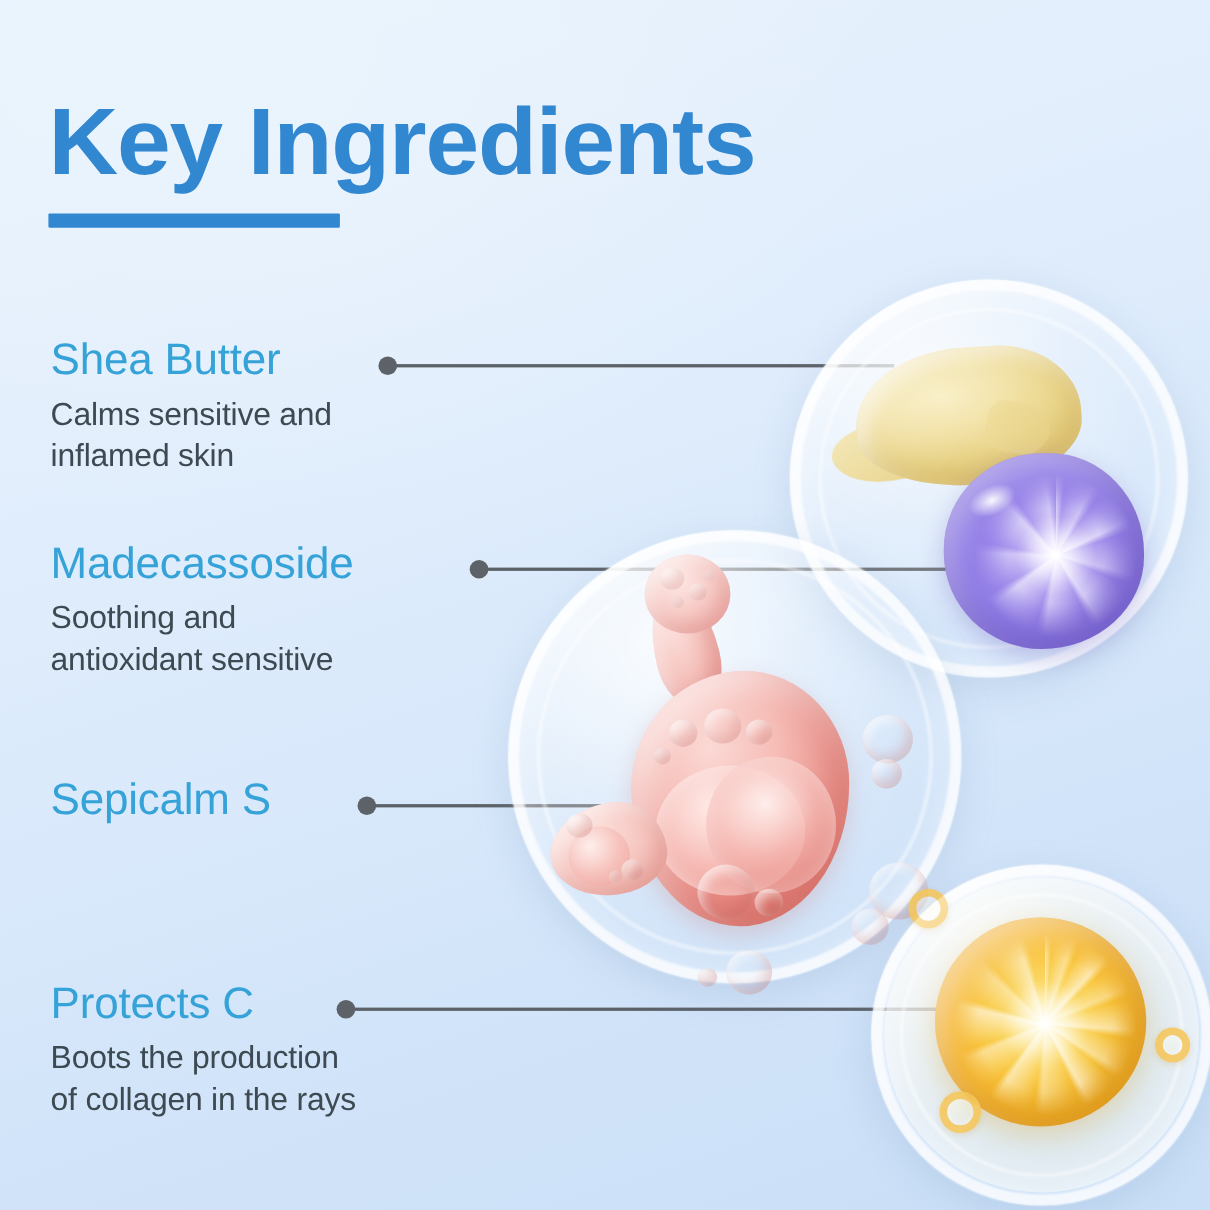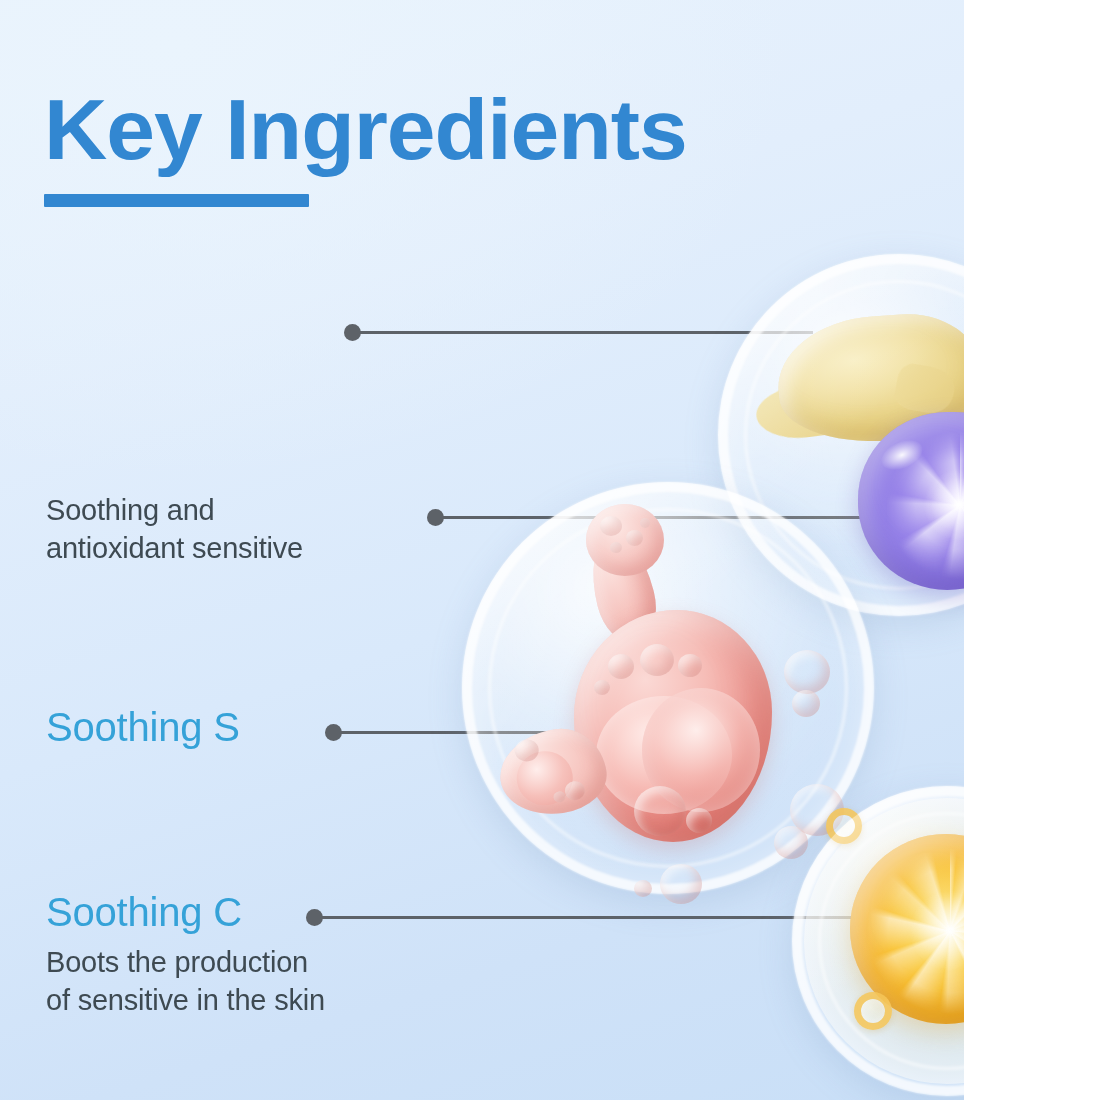--- a/index.html
+++ b/index.html
@@ -8,21 +8,21 @@
   }
   body {
     width: 1100px;
     height: 1100px;
     font-family: "Liberation Sans", sans-serif;
     overflow: hidden;
   }
 
   #poster {
     position: relative;
-    width: 964px;
+    width: 1100px;
     height: 1100px;
     overflow: hidden;
     background:
       radial-gradient(ellipse 1000px 700px at 18% 4%, #eaf4fd 0%, rgba(234,244,253,0) 62%),
       linear-gradient(162deg, #e9f3fd 0%, #e2eefc 28%, #d9e9fb 55%, #cfe2f8 80%, #c9dff7 100%);
   }
 
   
   .title-wrap {
     position: absolute;
@@ -375,37 +375,43 @@
 </head>
 <body>
 
 <div id="poster">
 
   <div class="title-wrap">
     <div class="title">Key Ingredients</div>
     <div class="title-underline"></div>
   </div>
 
+  <div class="ingredient" id="ing-0">
+    <div class="ing-name">Shea Butter</div>
+    <div class="ing-desc">Calms sensitive and
+inflamed skin</div>
+  </div>
   <div class="leader" id="leader-0"></div>
 
   <div class="ingredient" id="ing-1">
+    <div class="ing-name">Madecassoside</div>
     <div class="ing-desc">Soothing and
 antioxidant sensitive</div>
   </div>
   <div class="leader" id="leader-1"></div>
 
   <div class="ingredient" id="ing-2">
-    <div class="ing-name">Soothing S</div>
+    <div class="ing-name">Sepicalm S</div>
   </div>
   <div class="leader" id="leader-2"></div>
 
   <div class="ingredient" id="ing-3">
-    <div class="ing-name">Soothing C</div>
+    <div class="ing-name">Protects C</div>
     <div class="ing-desc">Boots the production
-of sensitive in the skin</div>
+of collagen in the rays</div>
   </div>
   <div class="leader" id="leader-3"></div>
 
   <div class="dish" id="dish-shea">
     <div class="dish-glass"></div>
     <div class="dish-rim"></div>
     <div class="dish-rim-inner"></div>
 
     <div class="butter-tail2 soft-blur"></div>
     <div class="butter-smear"></div>

